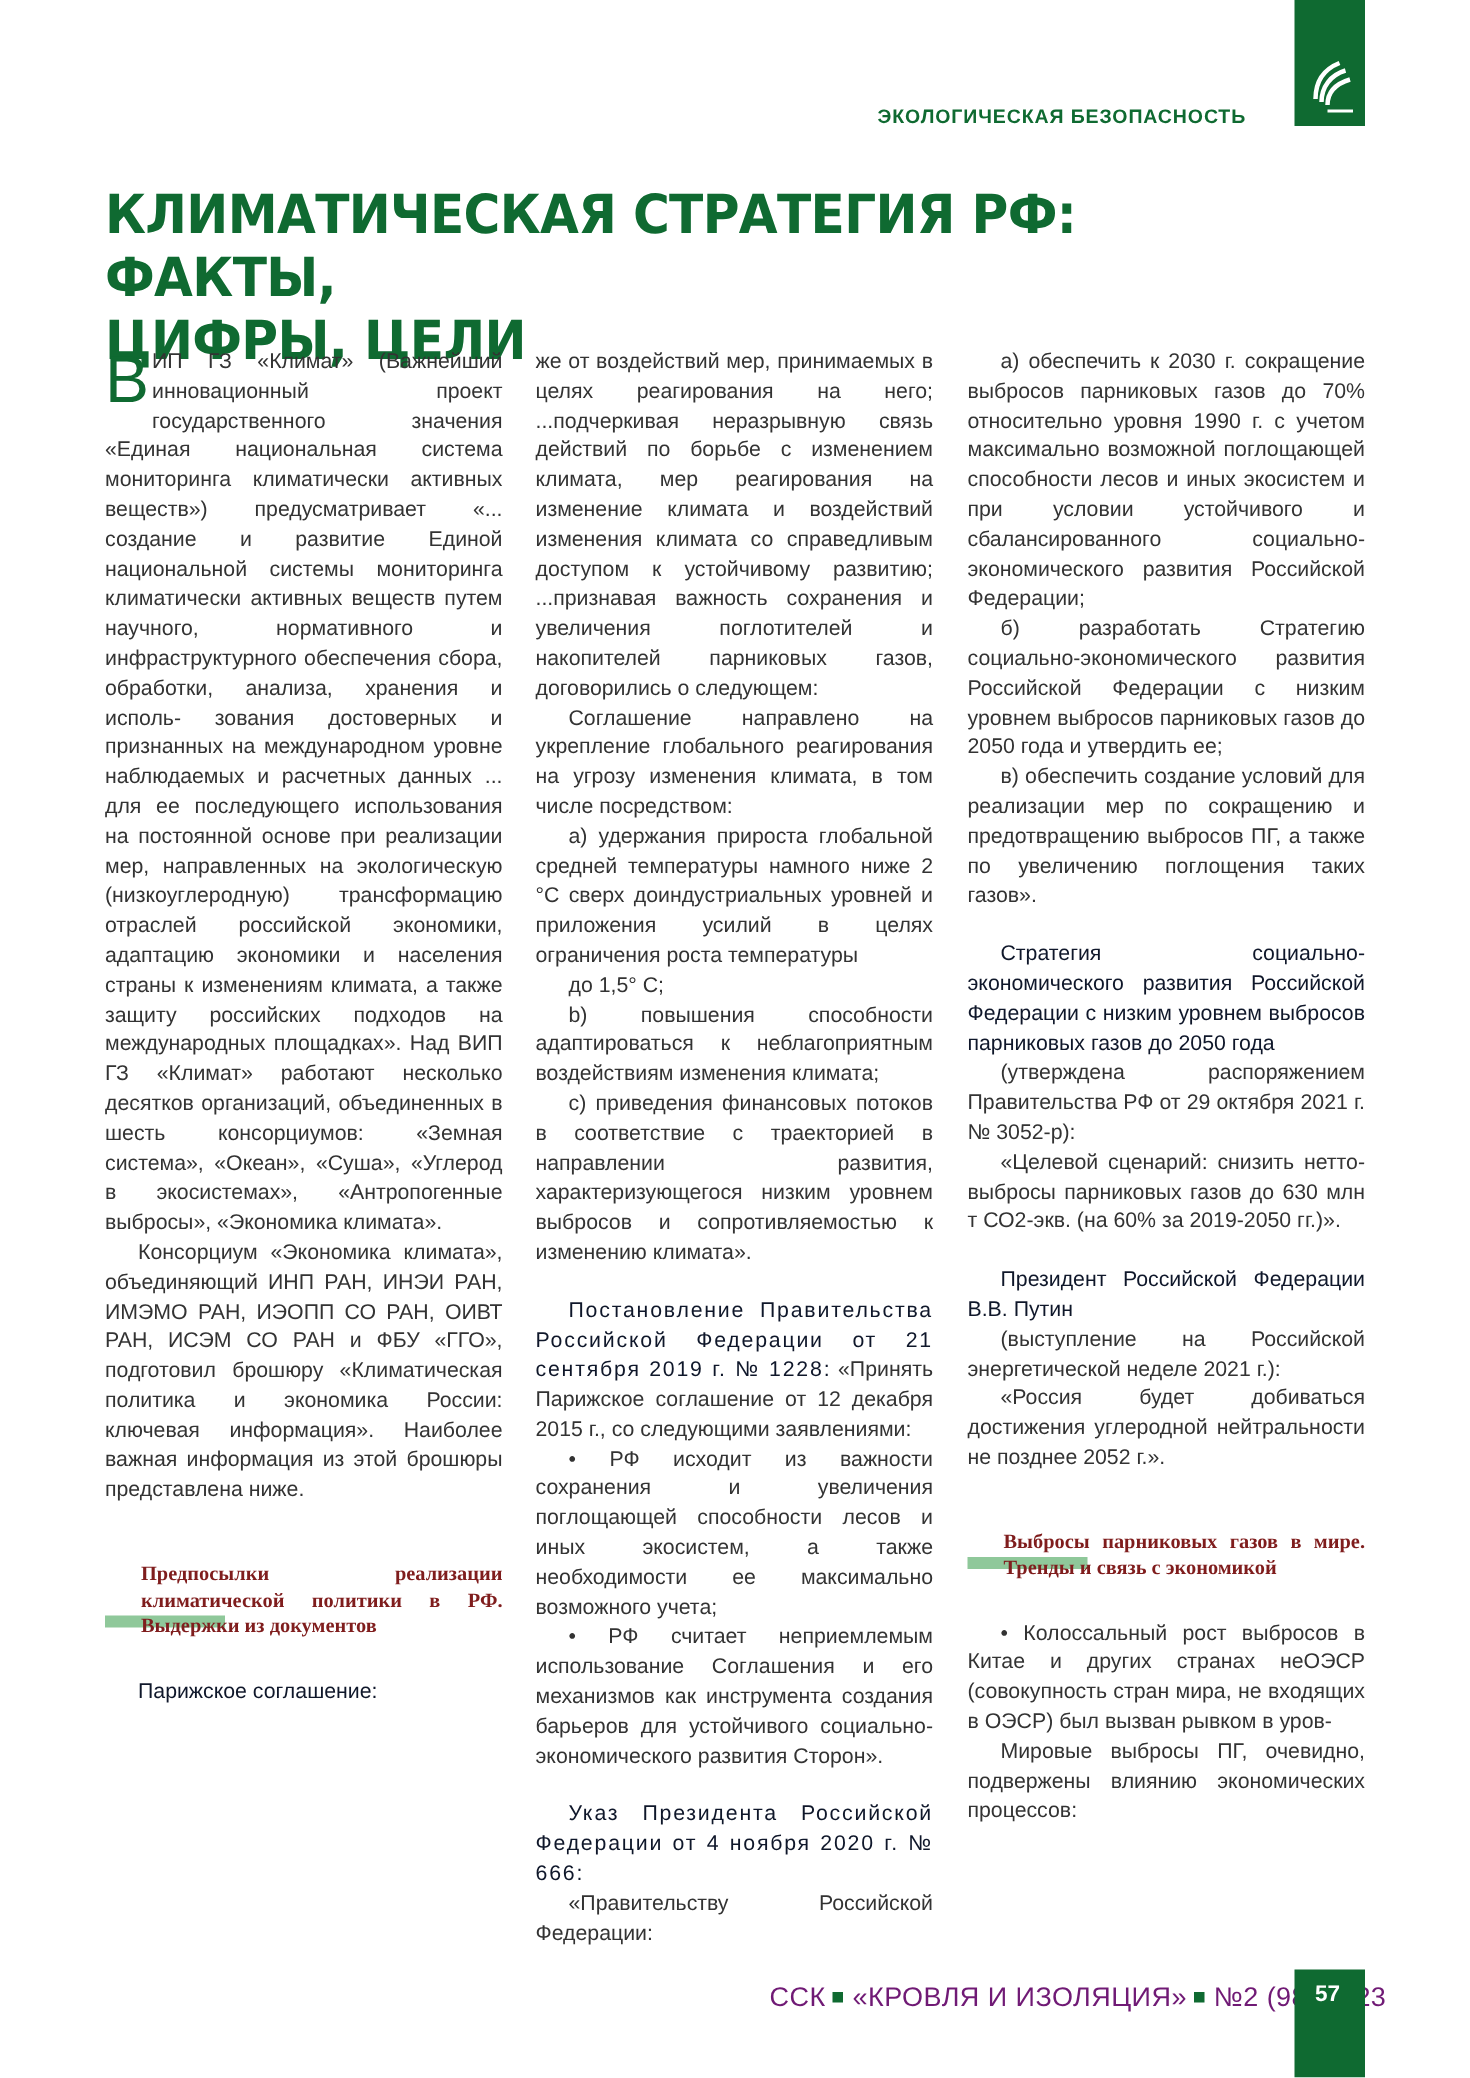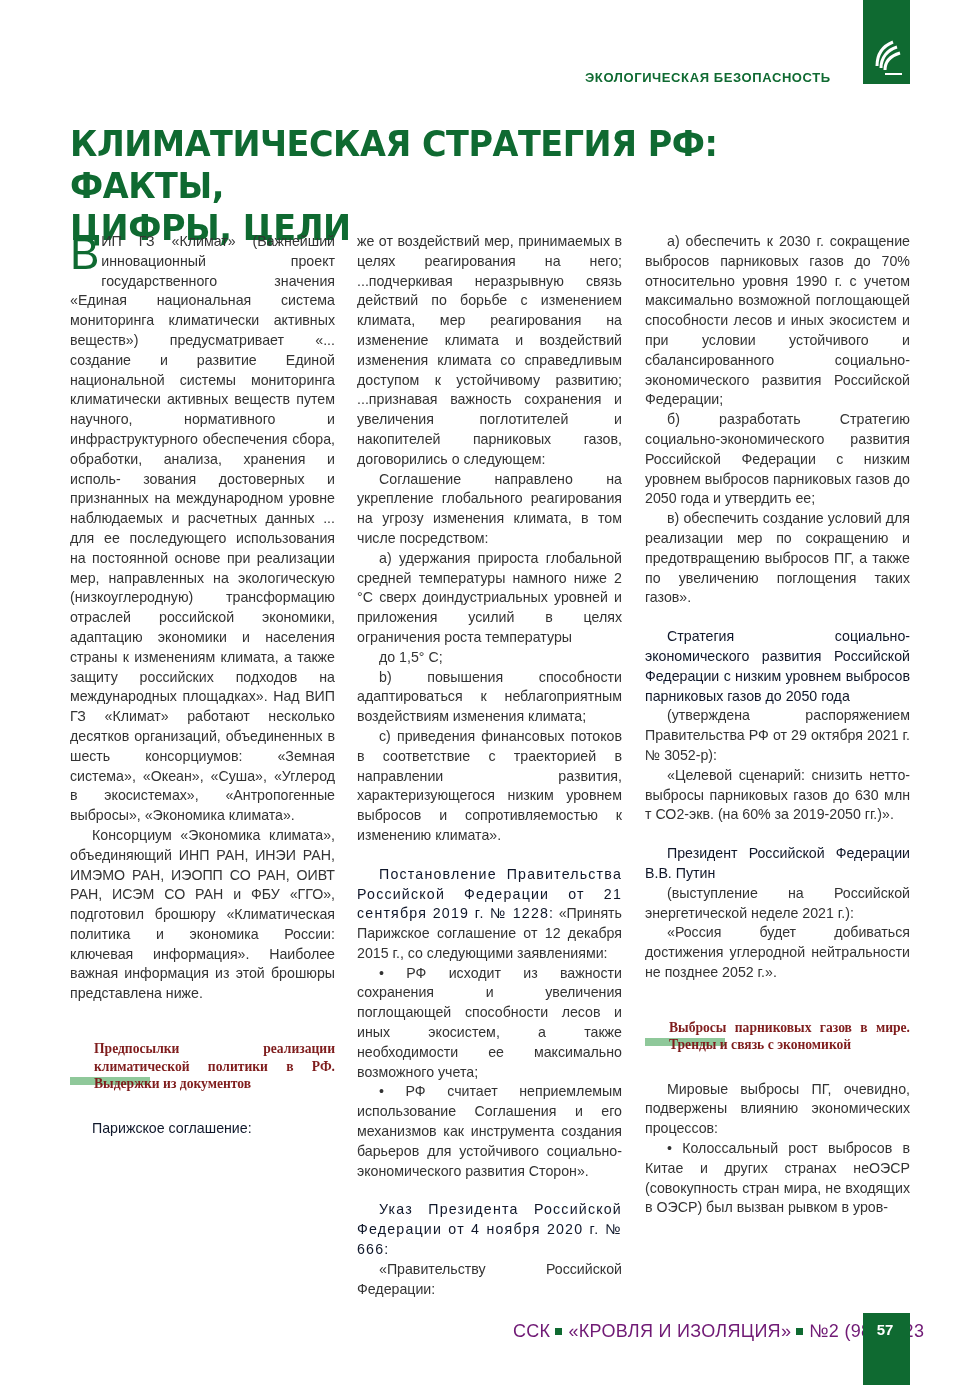--- a/index.html
+++ b/index.html
@@ -80,22 +80,22 @@
   <p class="ind">в) обеспечить создание условий для реализации мер по сокращению и предотвращению выбросов ПГ, а также по увеличению поглощения таких газов».</p>
   <div class="gap"></div>
   <p class="ind bold">Стратегия социально-экономического развития Российской Федерации с низким уровнем выбросов парниковых газов до 2050 года</p>
   <p class="ind">(утверждена распоряжением Правительства РФ от 29 октября 2021 г. № 3052-р):</p>
   <p class="ind">«Целевой сценарий: снизить нетто-выбросы парниковых газов до 630 млн т СО2-экв. (на 60% за 2019-2050 гг.)».</p>
   <div class="gap"></div>
   <p class="ind bold">Президент Российской Федерации В.В. Путин</p>
   <p class="ind">(выступление на Российской энергетической неделе 2021 г.):</p>
   <p class="ind">«Россия будет добиваться достижения углеродной нейтральности не позднее 2052 г.».</p>
   <p class="sub-head"><span class="bar"></span><span class="t">Выбросы парниковых газов в мире. Тренды и связь с экономикой</span></p>
+  <p class="ind">• Колоссальный рост выбросов в Китае и других странах неОЭСР (совокупность стран мира, не входящих в ОЭСР) был вызван рывком в уров-</p>
   <p class="ind">Мировые выбросы ПГ, очевидно, подвержены влиянию экономических процессов:</p>
-  <p class="ind">• Колоссальный рост выбросов в Китае и других странах неОЭСР (совокупность стран мира, не входящих в ОЭСР) был вызван рывком в уров-</p>
 </div>
 
 <div class="footer">
   <span>ССК</span><span class="sq"></span><span>«КРОВЛЯ И ИЗОЛЯЦИЯ»</span><span class="sq"></span><span>№2 (98) 2023</span>
 </div>
 <div class="page-tab">
   <div class="page-num">57</div>
 </div>
 
 </body></html>

